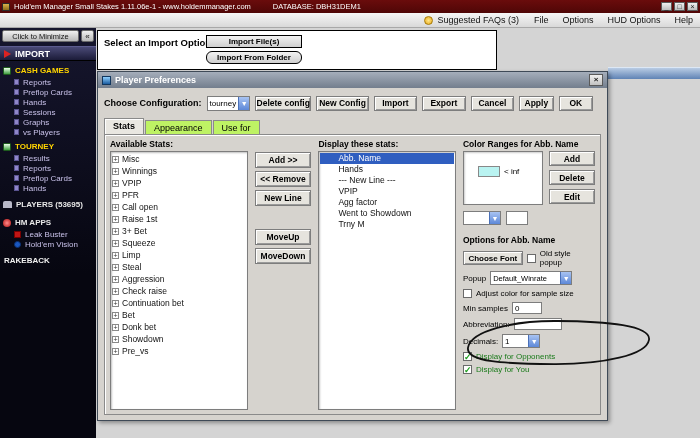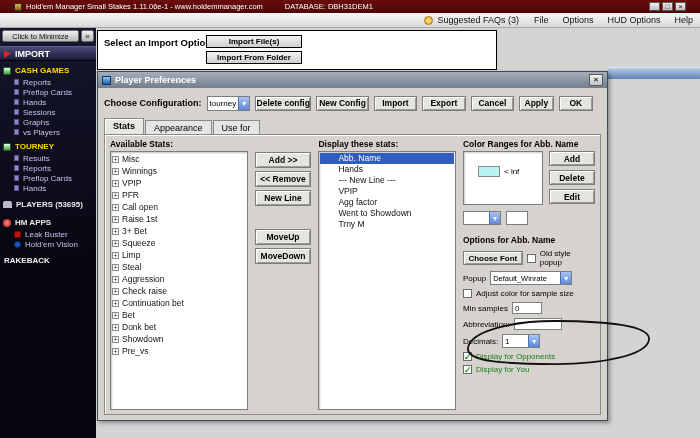--- a/index.html
+++ b/index.html
@@ -3,21 +3,21 @@
 <meta charset="utf-8">
 <style>
   * { margin:0; padding:0; box-sizing:border-box; }
   html,body { width:700px; height:438px; }
   body { font-family:"Liberation Sans", sans-serif; background:#d4d4d4; overflow:hidden; }
   .screen { position:relative; width:700px; height:438px; background:#d4d4d4; }
 
   
   .titlebar { position:absolute; left:0; top:0; width:700px; height:13px;
     background:linear-gradient(var(--titlebar_bg,#6a0c0c),#4f0606);
-    color:#fff; font-size:7.5px; display:flex; align-items:center; padding:0 14px; gap:4px; }
+    color:#fff; font-size:7.5px; display:flex; align-items:center; padding:0 2px; gap:4px; }
   .app-icon { width:8px; height:8px; background:linear-gradient(#d9b24a,#8a6b1a); border:1px solid #2a2a2a; }
   .tb-text { white-space:nowrap; overflow:hidden; }
   .tb-db { margin-left:18px; }
   .win-controls { margin-left:auto; display:flex; gap:2px; }
   .win-btn { width:11px; height:9px; background:linear-gradient(#efefef,#bdbdbd); border:1px solid #5a5a5a;
     font-size:7px; line-height:7px; text-align:center; color:#222; }
 
   
   .menubar { position:absolute; left:0; top:13px; width:700px; height:15px;
     background:linear-gradient(#f6f6f6,#d9d9d9); border-bottom:1px solid #a8a8a8;
@@ -51,21 +51,21 @@
   .lb-icon { width:7px; height:7px; background:#c01515; border:1px solid #700; }
   .hv-icon { width:7px; height:7px; background:#1a57c0; border:1px solid #0a2f70; border-radius:50%; }
   .rakeback-item { height:13px; padding-left:4px; margin-top:5px; font-size:8px; font-weight:bold; color:#f0f0f0; display:flex; align-items:center; }
 
   
   .import-panel { position:absolute; left:97px; top:30px; width:400px; height:40px;
     background:#fff; border:1px solid #000; padding:3px 6px; }
   .import-panel-label { font-size:9.5px; font-weight:bold; color:#000; position:absolute; left:6px; top:6px; }
   .imp-btn { position:absolute; left:108px; width:96px; height:13px; font-size:8px; font-weight:bold; font-family:inherit;
     background:linear-gradient(#f2f2f2,#cfcfcf); border:1px solid #000; }
-  .imp-btn.b1 { top:4px; } .imp-btn.b2 { top:20px; }
+  .imp-btn.b1 { top:4px; } .imp-btn.b2 { top:20px;border-radius:6px; }
   .blue-band { position:absolute; left:608px; top:67px; width:92px; height:12px;
     background:linear-gradient(#b9cce4,#5f83b5); border-top:1px solid #dde8f5; }
 
   
   .dialog { position:absolute; left:97px; top:71px; width:511px; height:350px;
     background:#d6d3ce; border:1px solid #3f4a57; box-shadow:2px 2px 4px rgba(0,0,0,.35); }
   .dlg-title { height:16px; background:linear-gradient(#a5aebb,#737e8d); display:flex; align-items:center;
     padding:0 4px; gap:4px; color:#fff; font-size:9px; font-weight:bold;justify-content:center; }
   .dlg-icon { width:9px; height:9px; background:linear-gradient(#8fd0ff,#1a5ca0); border:1px solid #10365e; }
   .dlg-close { margin-left:auto; width:14px; height:12px; background:linear-gradient(#efefef,#c2c2c2);
@@ -80,21 +80,21 @@
   .combo { display:flex; align-items:center; background:#fff; border:1px solid #7d7d7d; height:15px; font-size:8px; }
   .combo .val { flex:1; padding:0 2px; overflow:hidden; white-space:nowrap; }
   .combo .arrow { width:11px; height:100%; background:linear-gradient(#a8c3f2,#5d88d8); border-left:1px solid #4a70b8;
     color:#fff; font-size:7px; line-height:13px; text-align:center; }
   .cfg-combo { width:46px; }
   .cfg-row .btn3d { height:15px; }
   .b-delcfg{width:62px;} .b-newcfg{width:58px;} .b-import{width:48px;} .b-export{width:48px;}
   .b-cancel{width:48px; margin-left:auto;} .b-apply{width:38px;} .b-ok{width:38px;}
 
   .tabs { display:flex; margin:7px 0 0 6px; align-items:flex-end; }
-  .tab { font-size:9px; padding:2px 8px; border:1px solid #8a8a8a; border-bottom:none; background:#e5e5e5;
+  .tab { font-size:9px; padding:2px 8px; border:1px solid #8a8a8a; border-bottom:none; background:#bef264;
     margin-right:1px; height:14px; }
   .tab.active { background:#e9e7e1; font-weight:bold; height:16px; position:relative; z-index:2;
     box-shadow:inset 1px 1px 0 #fff; }
 
   .tab-content { margin:0 6px 6px 6px; height:281px; border:1px solid #8a8a8a;
     box-shadow:inset 1px 1px 0 #fff; background:#d6d3ce; padding:4px 5px; display:flex; gap:7px; position:relative; z-index:1; }
   .col-label { font-size:8.5px; font-weight:bold; margin-bottom:2px; }
   .col1 { width:150px; display:flex; flex-direction:column; }
   .col2 { width:62px; padding-top:13px; display:flex; flex-direction:column; }
   .col3 { width:150px; display:flex; flex-direction:column; }

